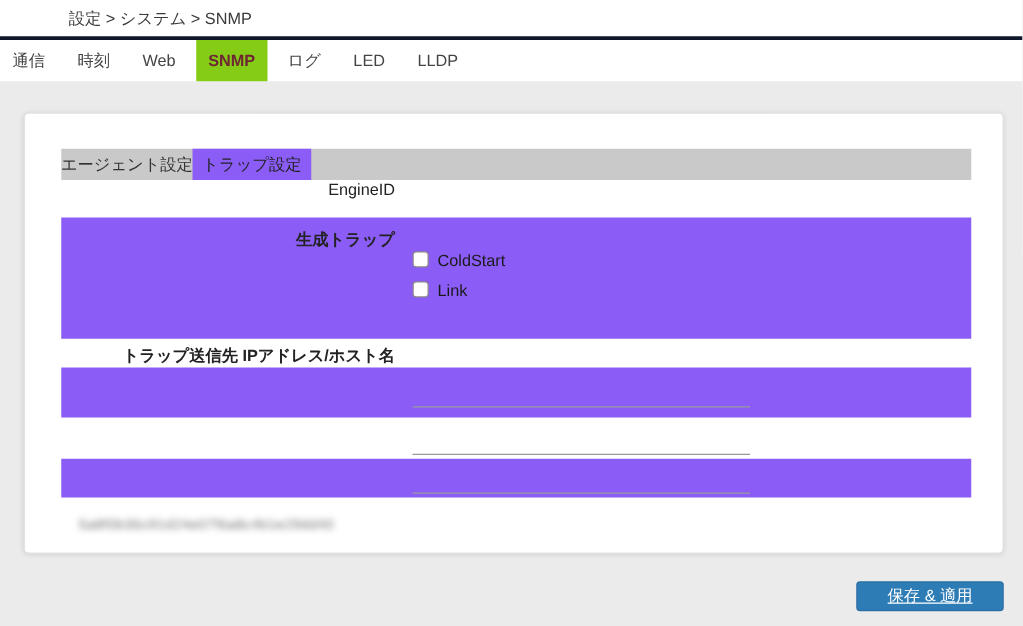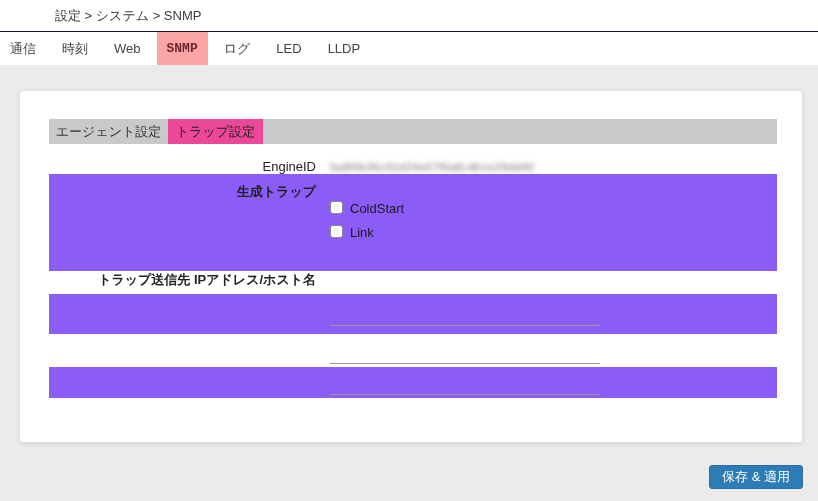--- a/index.html
+++ b/index.html
@@ -9,41 +9,40 @@
     font-size: 13px;
     color: #222;
     background: #ebebeb;
     overflow: hidden;
   }
   .page { position: relative; width: 818px; height: 501px; }
 
   
   .breadcrumb-bar {
     height: 32px; background: #ffffff;
-    border-bottom: 1px solid #0f172a;
+    border-bottom: 3px solid #0f172a;
     display: flex; align-items: center;
     padding-left: 55px;
     color: #3a3a3a;
   }
 
   
   .tab-bar {
     height: 33px; background: #ffffff;
     display: flex; align-items: stretch;
   }
   .tab {
     display: flex; align-items: center;
     padding: 0 10px; margin-right: 6px;
     color: #444; cursor: pointer; white-space: nowrap; text-align: right;
   }
   .tab.active {
-    background: #fca5a5;
+    background: #84cc16;
     color: #6e2633;
     font-weight: bold;
-    font-family: Liberation Mono, monospace;
   }
 
   
   .panel {
     position: absolute;
     left: 19px; top: 90px;
     width: 784px; height: 353px;
     background: #ffffff;
     border: 1px solid #e2e2e2;
     border-radius: 4px;
@@ -54,48 +53,48 @@
 
   
   .subtab-strip {
     display: flex; height: 25px;
     background: #c9c9c9;
   }
   .subtab {
     display: flex; align-items: center; justify-content: center;
     height: 25px; color: #333; cursor: pointer; white-space: nowrap;
   }
-  .subtab-agent { width: 119px; font-family: Liberation Mono, monospace; }
-  .subtab-trap  { width: 95px; background: #ec4899; color: #222; }
+  .subtab-agent { width: 105px; font-family: Liberation Mono, monospace; }
+  .subtab-trap  { width: 95px; background: #8b5cf6; color: #222; }
 
   
   .row { display: flex; width: 100%; }
   .row.alt { background: #8b5cf6; }
   .label-col {
     width: 267px; text-align: right;
     flex: 0 0 267px;
   }
   .value-col { margin-left: 14px; flex: 1; }
 
-  .row-engineid { height: 30px; align-items: flex-end; }
+  .row-engineid { height: 30px; align-items: flex-start; flex-direction: column; }
   .jp-label { font-weight: bold; color: #222; }
 
   .row-traps { height: 97px; }
   .row-traps .label-col { padding-top: 9px; }
   .row-traps .value-col { padding-top: 27px; }
   .cb-item { display: flex; height: 24px; }
   .checkbox {
     width: 13px; height: 13px;
     border: 1px solid #8a8a8a; border-radius: 3px;
     background: #ffffff; margin-right: 7px;
     display: inline-block; cursor: pointer;
   }
   .cb-label { color: #1a1a1a; }
 
-  .row-destlabel { height: 23px; align-items: flex-start; }
+  .row-destlabel { height: 23px; align-items: flex-end; }
 
   .row-input { align-items: flex-end; }
   .row-input-1 { height: 40px; }
   .row-input-2 { height: 33px; }
   .row-input-3 { height: 31px; }
   .line-input {
     width: 270px; height: 20px;
     border: none; border-bottom: 1px solid #999;
     background: transparent; outline: none;
     font-family: "Liberation Sans", sans-serif; font-size: 13px; color: #222;
@@ -111,31 +110,32 @@
     font-size: 11px;
     letter-spacing: 0.5px;
     user-select: none;
   }
 
   
   .save-btn {
     position: absolute;
     right: 15px; top: 465px;
     height: 24px;
-    padding: 0 12px;
+    padding: 0 24px;
     background: #2e7cb5;
     border: 1px solid #2a6f a3;
     border: 1px solid #2a6fa3;
     border-radius: 3px;
     color: #ffffff;
     font-family: "Liberation Sans", sans-serif;
     font-size: 13px;
     display: flex; align-items: center;
     cursor: pointer;
     white-space: nowrap;
+    text-decoration: underline;
   }
 </style>
 </head>
 <body>
 
 <div class="page">
 
   <div class="breadcrumb-bar">
     <span>設定 &gt; システム &gt; SNMP</span>
   </div>

